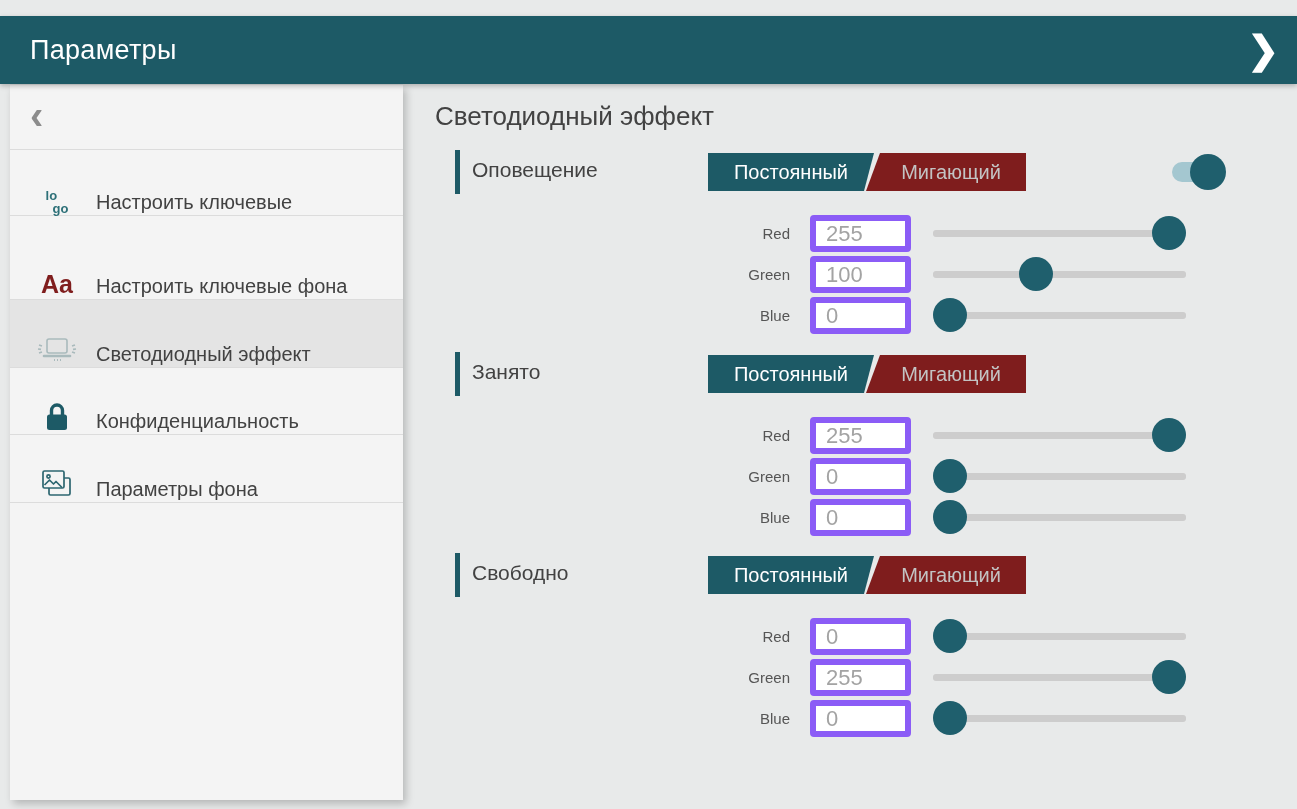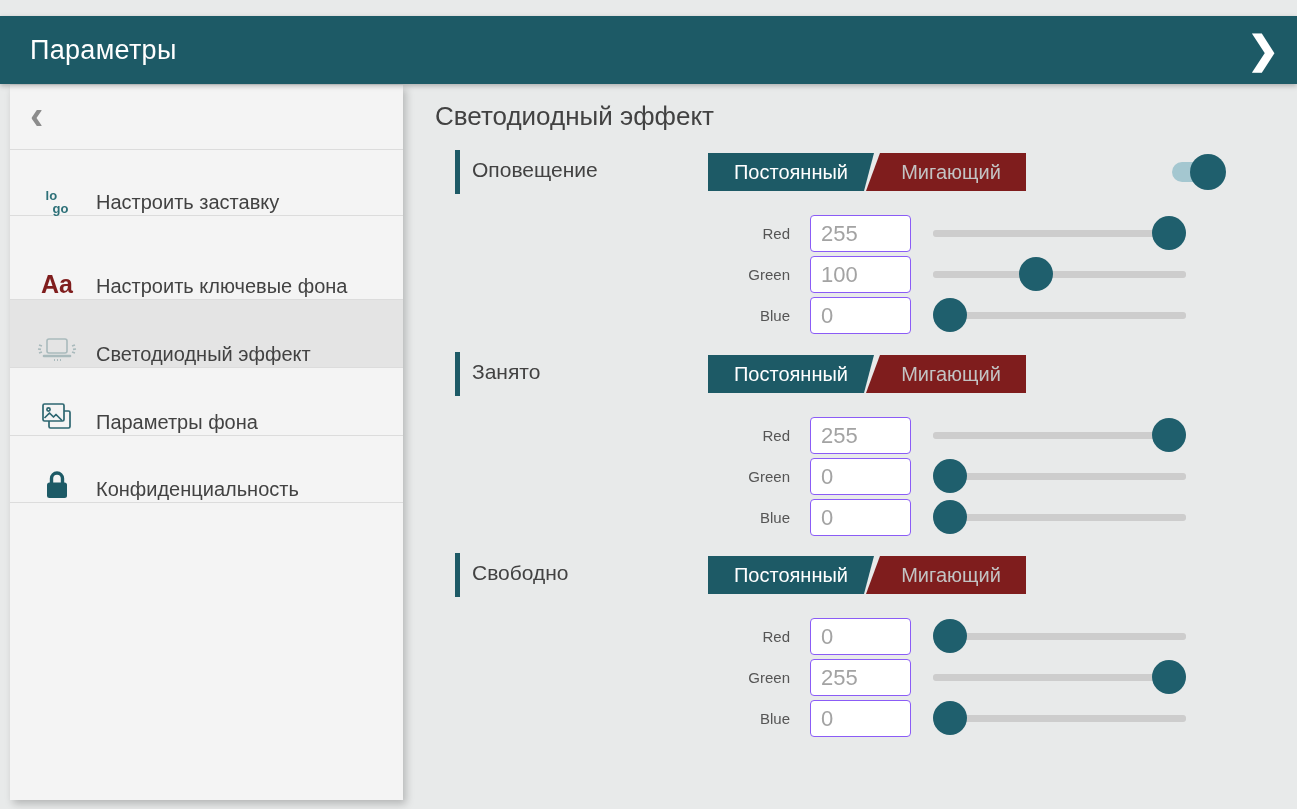--- a/index.html
+++ b/index.html
@@ -48,21 +48,21 @@
 
   .toggle { position:absolute; left:737px; top:6px; width:56px; height:36px; cursor:pointer; }
   .toggle-track { position:absolute; left:0; top:8px; width:52px; height:20px; border-radius:10px; background:#a4c7d0; }
   .toggle-thumb { position:absolute; left:18px; top:0; width:36px; height:36px; border-radius:50%; background:#1f5f6d; }
 
   .rgb-row { position:absolute; left:0; width:800px; height:37px; }
   .row1{top:67px;} .row2{top:108px;} .row3{top:149px;}
   .ch-label { position:absolute; left:255px; width:100px; text-align:right; font-size:15px;
               color:#555; line-height:37px; }
   .ch-input { position:absolute; left:375px; top:0; width:101px; height:37px; background:#fff;
-              border:1px solid #8b5cf6; border-radius:4px; font-size:22px; color:#a3a3a3;
+              border:6px solid #8b5cf6; border-radius:4px; font-size:22px; color:#a3a3a3;
               padding-left:10px; font-family:"Liberation Sans",sans-serif; outline:none; }
   .slider { position:absolute; left:498px; top:0; width:253px; height:37px; cursor:pointer; }
   .slider-track { position:absolute; left:0; top:15px; width:253px; height:7px; border-radius:3px; background:#cdcdcd; }
   .slider-thumb { position:absolute; top:1px; width:34px; height:34px; border-radius:50%; background:#1f5f6d; }
 
   .s1{top:148px;} .s2{top:350px;} .s3{top:551px;}
   svg { display:block; }
 </style>
 </head>
 <body>
@@ -76,21 +76,21 @@
 
   <div class="sidebar">
     <div class="side-back">
       <span class="side-back-glyph">‹</span>
     </div>
 
     <div class="side-item h1-row">
       <span class="icon-cell">
         <span class="logo-icon"><span>lo</span><span class="l2">go</span></span>
       </span>
-      <span class="side-label">Настроить заставку</span>
+      <span class="side-label">Настроить ключевые</span>
     </div>
 
     <div class="side-item h2-row">
       <span class="icon-cell">
         <span class="aa-icon">Aa</span>
       </span>
       <span class="side-label">Настроить ключевые фона</span>
     </div>
 
     <div class="side-item h3-row selected">
@@ -101,43 +101,43 @@
             <path d="M8 21 h26" stroke-width="2.6" stroke-linecap="round"></path>
             <path d="M3 10 l3 1 M2 14 l3 .4 M3 18 l3 -1"></path>
             <path d="M39 10 l-3 1 M40 14 l-3 .4 M39 18 l-3 -1"></path>
             <path d="M18 25 h1 M21 25 h1 M24 25 h1" stroke-width="1.8"></path>
           </g>
         </svg>
       </span>
       <span class="side-label">Светодиодный эффект</span>
     </div>
 
+    <div class="side-item h4-row">
+      <span class="icon-cell">
+        <svg width="30" height="33" viewBox="0 0 30 33">
+          <path d="M9.5 15 V9.5 a5.5 5.5 0 0 1 11 0 V15" fill="none" stroke="#1d5a66" stroke-width="3.4"></path>
+          <rect x="5" y="13.5" width="20" height="15.5" rx="2.5" fill="#1d5a66"></rect>
+        </svg>
+      </span>
+      <span class="side-label">Конфиденциальность</span>
+    </div>
+
     <div class="side-item h5-row">
       <span class="icon-cell">
         <svg width="36" height="34" viewBox="0 0 36 34">
           <g stroke="#2d6670" stroke-width="1.7" fill="#f4f4f4">
             <rect x="10" y="10" width="21" height="17" rx="1.5"></rect>
             <rect x="4" y="3" width="21" height="17" rx="1.5"></rect>
             <circle cx="9.5" cy="8.5" r="1.6" fill="none"></circle>
             <path d="M5.5 17 l5 -5 4 4 2.5 -2.5 6 6" fill="none" stroke-linejoin="round"></path>
           </g>
         </svg>
       </span>
       <span class="side-label">Параметры фона</span>
     </div>
-
-    <div class="side-item h4-row">
-      <span class="icon-cell">
-        <svg width="30" height="33" viewBox="0 0 30 33">
-          <path d="M9.5 15 V9.5 a5.5 5.5 0 0 1 11 0 V15" fill="none" stroke="#1d5a66" stroke-width="3.4"></path>
-          <rect x="5" y="13.5" width="20" height="15.5" rx="2.5" fill="#1d5a66"></rect>
-        </svg>
-      </span>
-      <span class="side-label">Конфиденциальность</span>
-    </div>
   </div>
 
   <div class="main-title">Светодиодный эффект</div>
 
   <div class="section s1">
     <div class="sec-bar"></div>
     <div class="sec-name">Оповещение</div>
     <div class="segmented">
       <div class="seg-on">Постоянный</div>
       <div class="seg-off">Мигающий</div>

